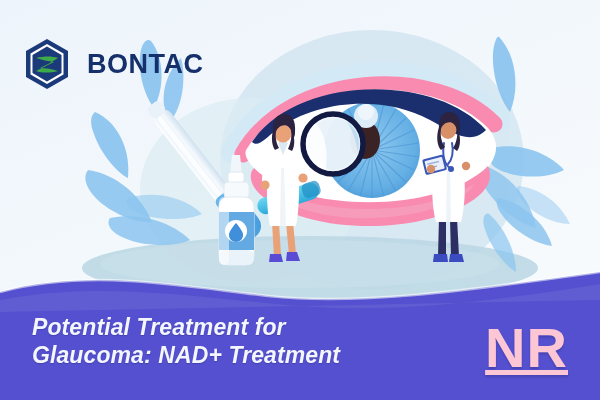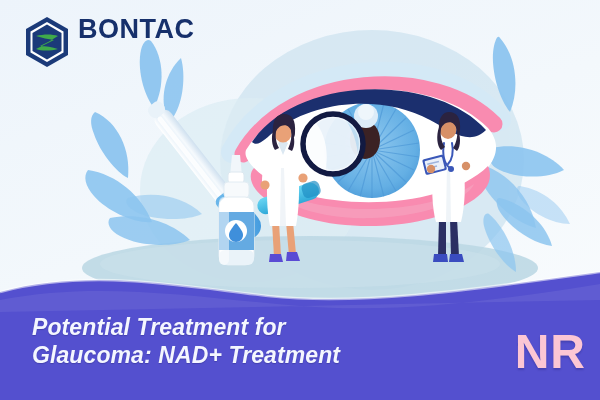--- a/index.html
+++ b/index.html
@@ -11,46 +11,47 @@
   }
   #banner{
     position:relative;width:600px;height:400px;overflow:hidden;
     background:linear-gradient(160deg,#eef5fb 0%,#f2f7fc 40%,#f7fafd 100%);
   }
   .layer{position:absolute;top:0;left:0;width:600px;height:400px;}
   svg.layer{display:block;}
 
   
   #logo{
-    position:absolute;left:24px;top:16px;
-    display:flex;align-items:flex-start;gap:8px;z-index:40;
+    position:absolute;left:24px;top:38px;
+    display:flex;align-items:center;gap:17px;z-index:40;
   }
   #logo-mark{width:46px;height:52px;flex:0 0 auto;}
   #logo-word{
     font-size:27px;font-weight:700;letter-spacing:.5px;
     color:#16306b;line-height:1;white-space:nowrap;
     font-family:"Liberation Sans","DejaVu Sans",sans-serif;
   }
 
   
   #band{position:absolute;left:0;bottom:0;width:600px;height:130px;z-index:50;}
   #band-text{
     position:absolute;left:32px;bottom:30px;z-index:55;
     color:#f4f6ff;font-style:italic;font-weight:700;
     font-size:23px;line-height:1.25;letter-spacing:.1px;
     text-shadow:0 1px 1px rgba(20,20,80,.25);
     font-family:"Liberation Sans","DejaVu Sans",sans-serif;
   }
   #band-text div{white-space:nowrap;}
   #band-badge{
-    position:absolute;right:14px;bottom:24px;z-index:56;
-    color:#fcc6d4;font-weight:700;font-size:48px;line-height:1;
+    position:absolute;right:32px;bottom:24px;z-index:56;
+    color:#fcc6d4;font-weight:700;font-size:56px;line-height:1;
     letter-spacing:1px;
     text-shadow:0 2px 2px rgba(20,20,80,.22);
     font-family:"Liberation Sans","DejaVu Sans",sans-serif;
+    text-decoration:underline;
   }
 </style>
 </head>
 <body>
 
 <div id="banner">
 
   <svg class="layer" viewBox="0 0 600 400" width="600" height="400" xmlns="http://www.w3.org/2000/svg">
     <defs>
       <linearGradient id="bgGrad" x1="0" y1="0" x2="0.6" y2="1">

